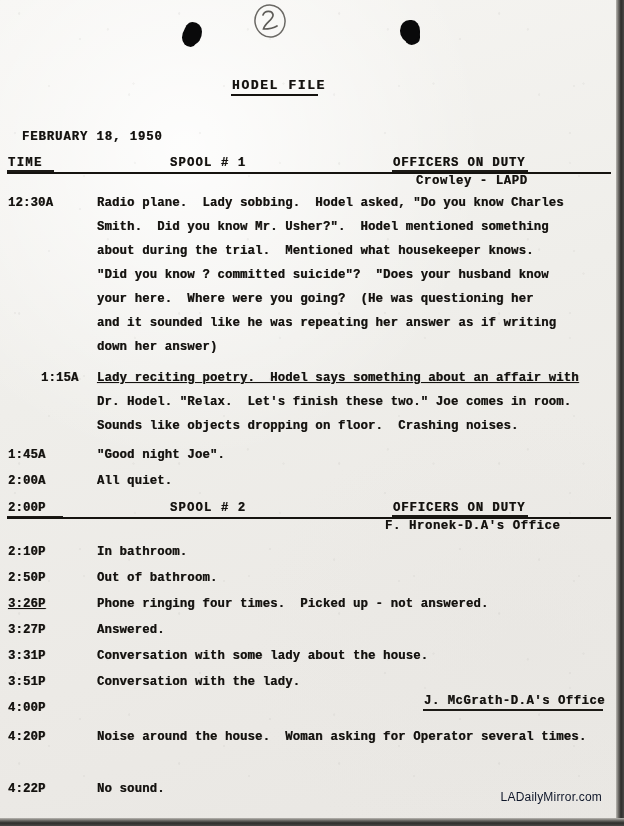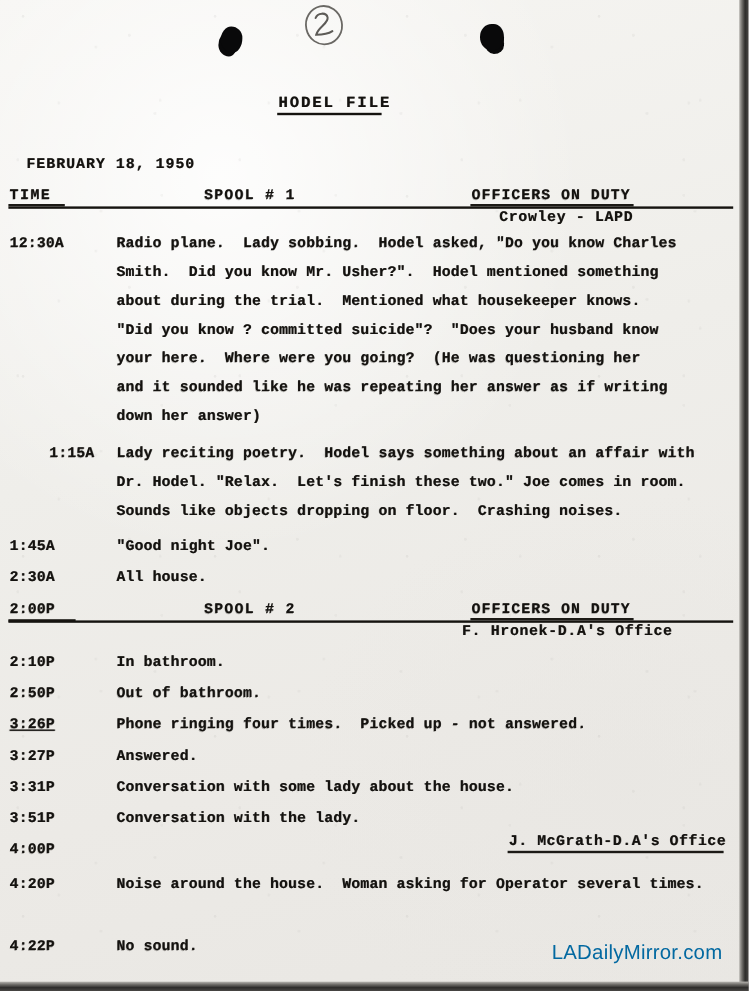--- a/index.html
+++ b/index.html
@@ -111,22 +111,22 @@
     width: 44px; height: 40px;
   }
   #hand-mark svg { display: block; }
 
   
   #watermark {
     position: absolute;
     right: 22px; bottom: 22px;
     font-family: "Liberation Sans", "DejaVu Sans", sans-serif;
     font-weight: 400;
-    font-size: 17px;
-    color: #0369a1;
+    font-size: 12px;
+    color: #0f172a;
     letter-spacing: 0.2px;
     white-space: nowrap;
   }
 </style>
 </head>
 <body>
 
 <div id="page">
 
   <div id="paper"></div>
@@ -162,29 +162,29 @@
   <div class="typed" style="left:8px; top:196px;">12:30A</div>
   <div class="typed" style="left:97px; top:196px;">Radio plane.  Lady sobbing.  Hodel asked, "Do you know Charles</div>
   <div class="typed" style="left:97px; top:220px;">Smith.  Did you know Mr. Usher?".  Hodel mentioned something</div>
   <div class="typed" style="left:97px; top:244px;">about during the trial.  Mentioned what housekeeper knows.</div>
   <div class="typed" style="left:97px; top:268px;">"Did you know ? committed suicide"?  "Does your husband know</div>
   <div class="typed" style="left:97px; top:292px;">your here.  Where were you going?  (He was questioning her</div>
   <div class="typed" style="left:97px; top:316px;">and it sounded like he was repeating her answer as if writing</div>
   <div class="typed" style="left:97px; top:340px;">down her answer)</div>
 
   <div class="typed" style="left:8px; top:371px;margin-left:33px;">1:15A</div>
-  <div class="typed" style="left:97px; top:371px;">Lady reciting poetry.  Hodel says something about an affair with</div>
+  <div class="typed" style="left:97px; top:371px;text-decoration:underline;">Lady reciting poetry.  Hodel says something about an affair with</div>
   <div class="typed" style="left:97px; top:395px;">Dr. Hodel. "Relax.  Let's finish these two." Joe comes in room.</div>
   <div class="typed" style="left:97px; top:419px;">Sounds like objects dropping on floor.  Crashing noises.</div>
 
   <div class="typed" style="left:8px; top:448px;">1:45A</div>
   <div class="typed" style="left:97px; top:448px;">"Good night Joe".</div>
 
-  <div class="typed" style="left:8px; top:474px;">2:30A</div>
-  <div class="typed" style="left:97px; top:474px;">All house.</div>
+  <div class="typed" style="left:8px; top:474px;">2:00A</div>
+  <div class="typed" style="left:97px; top:474px;">All quiet.</div>
 
   <div class="typed" style="left:8px; top:501px;">2:00P</div>
   <div class="rule thin" style="left:7px; top:516px; width:56px;"></div>
 
   <div class="typed" style="left:170px; top:501px; letter-spacing:1.1px;">SPOOL # 2</div>
 
   <div class="typed" style="left:393px; top:501px; letter-spacing:0.9px;">OFFICERS ON DUTY</div>
   <div class="rule thin" style="left:392px; top:515px; width:136px;"></div>
 
   <div class="rule" style="left:7px; top:517px; width:604px; height:2.2px;"></div>

